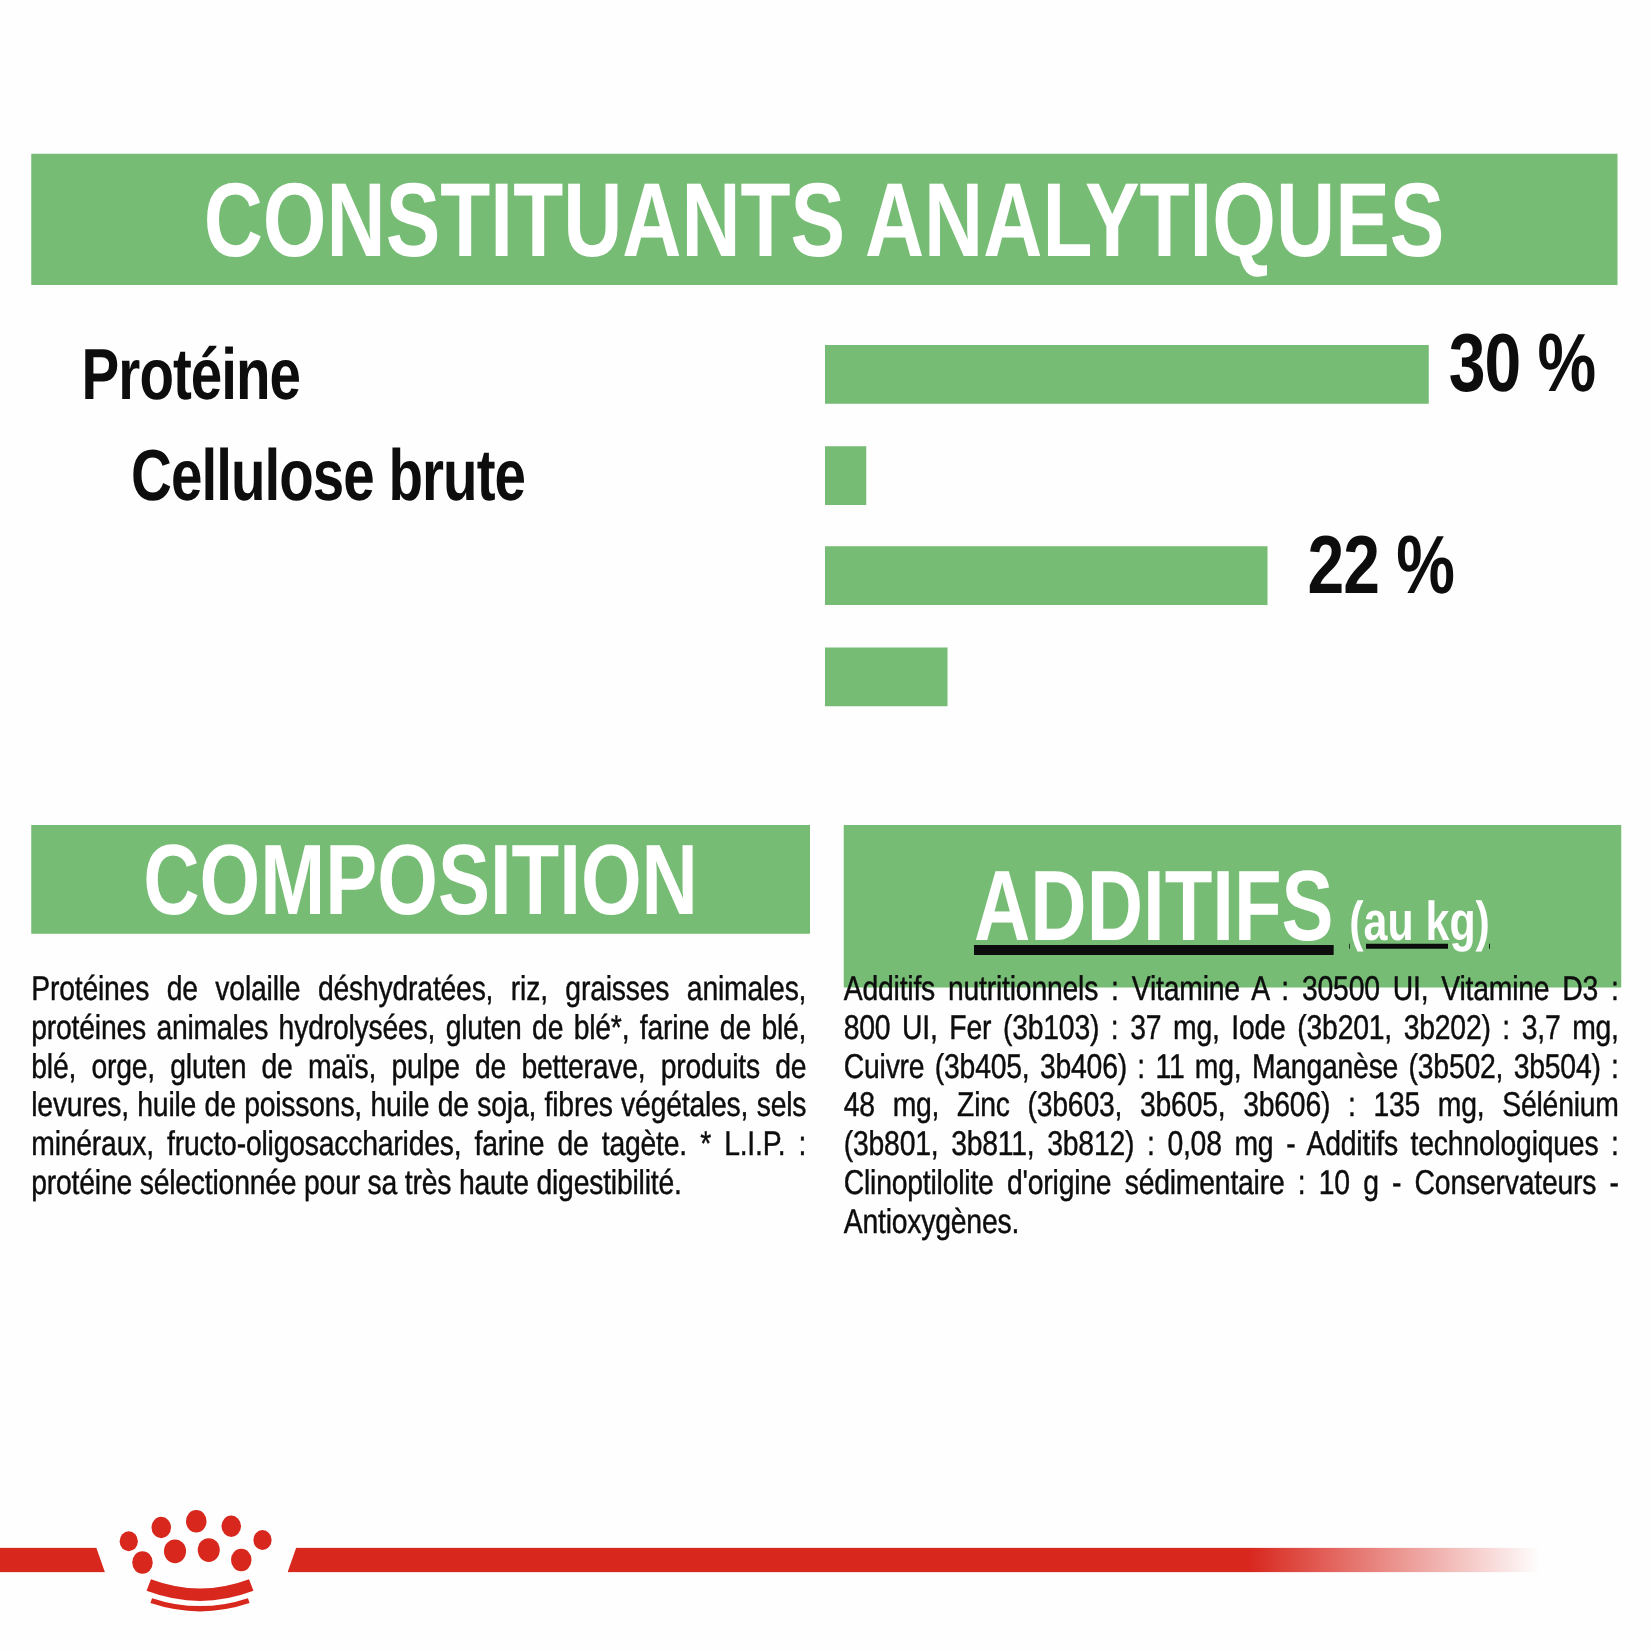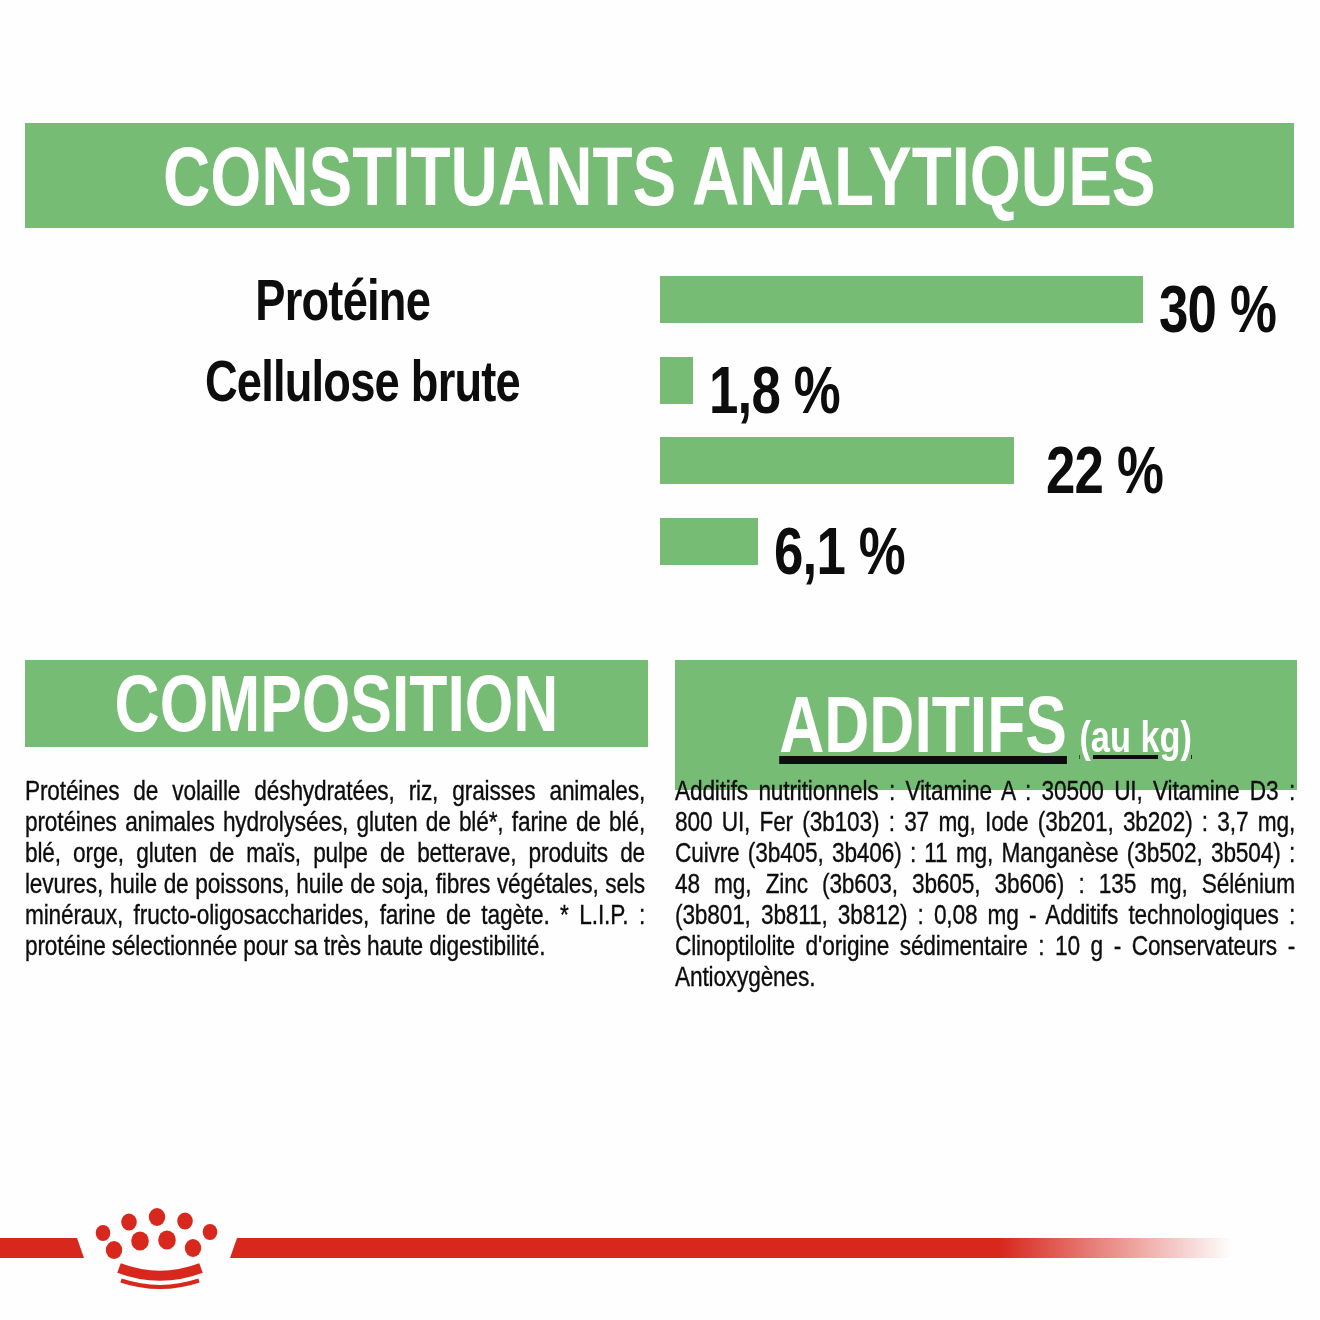--- a/index.html
+++ b/index.html
@@ -33,35 +33,35 @@
   #additives-banner .hdr-small{
     font-weight:700;color:#ffffff;font-size:44px;margin-left:16px;letter-spacing:0;
   }
   
   .chart-row{position:absolute;left:0;width:100%;height:47px;}
   .chart-row:nth-of-type(1){top:276px;}
   .chart-row:nth-of-type(2){top:357px;}
   .chart-row:nth-of-type(3){top:437px;}
   .chart-row:nth-of-type(4){top:518px;}
   .row-label{
-    position:absolute;left:0;top:0;width:636px;height:100%;
-    display:flex;align-items:center;justify-content:center;
+    position:absolute;left:16px;top:0;width:636px;height:100%;
+    display:flex;align-items:center;justify-content:flex-start;
   }
   .row-label span{
     display:inline-block;white-space:nowrap;
     font-weight:700;font-size:58px;letter-spacing:-1px;line-height:1;
     transform:scaleX(0.78);transform-origin:100% 50%;
   }
   .bar{
     position:absolute;left:660px;top:0;height:100%;
     background:#76bc75;
   }
   .row-value{
     position:absolute;top:0;height:100%;
-    display:flex;align-items:flex-start;
+    display:flex;align-items:flex-end;
   }
   .row-value span{
     display:inline-block;white-space:nowrap;
     font-weight:700;font-size:66px;letter-spacing:-1px;line-height:1;
     transform:scaleX(0.80);transform-origin:0 50%;
   }
   
   .body-text{
     position:absolute;top:775px;width:752px;
     font-size:27.5px;line-height:31px;
@@ -105,35 +105,29 @@
       <div class="bar" style="width: 483px; background: rgb(118, 188, 117);"></div>
       <div class="row-value" style="left: 1159px;">
           <span>30 %</span>
         </div>
     </div>
     <div class="chart-row">
       <div class="row-label">
           <span>Cellulose brute</span>
         </div>
       <div class="bar" style="width: 33px; background: rgb(118, 188, 117);"></div>
-      <div class="row-value" style="left: 709px;">
-          <span>1,8 %</span>
-        </div>
     </div>
     <div class="chart-row">
       <div class="bar" style="width: 354px; background: rgb(118, 188, 117);"></div>
       <div class="row-value" style="left: 1030px; margin-left: 16px;">
           <span>22 %</span>
         </div>
     </div>
     <div class="chart-row">
       <div class="bar" style="width: 98px; background: rgb(118, 188, 117);"></div>
-      <div class="row-value" style="left: 774px;">
-          <span>6,1 %</span>
-        </div>
     </div>
   </div>
 
   <div class="banner" id="composition-banner">
     <span class="hdr-wrap">
       <span class="hdr-big">COMPOSITION</span>
     </span>
   </div>
   <div class="body-text" id="composition-text">Protéines de volaille déshydratées, riz, graisses animales, protéines animales hydrolysées, gluten de blé*, farine de blé, blé, orge, gluten de maïs, pulpe de betterave, produits de levures, huile de poissons, huile de soja, fibres végétales, sels minéraux, fructo-oligosaccharides, farine de tagète. * L.I.P. : protéine sélectionnée pour sa très haute digestibilité.</div>
 

